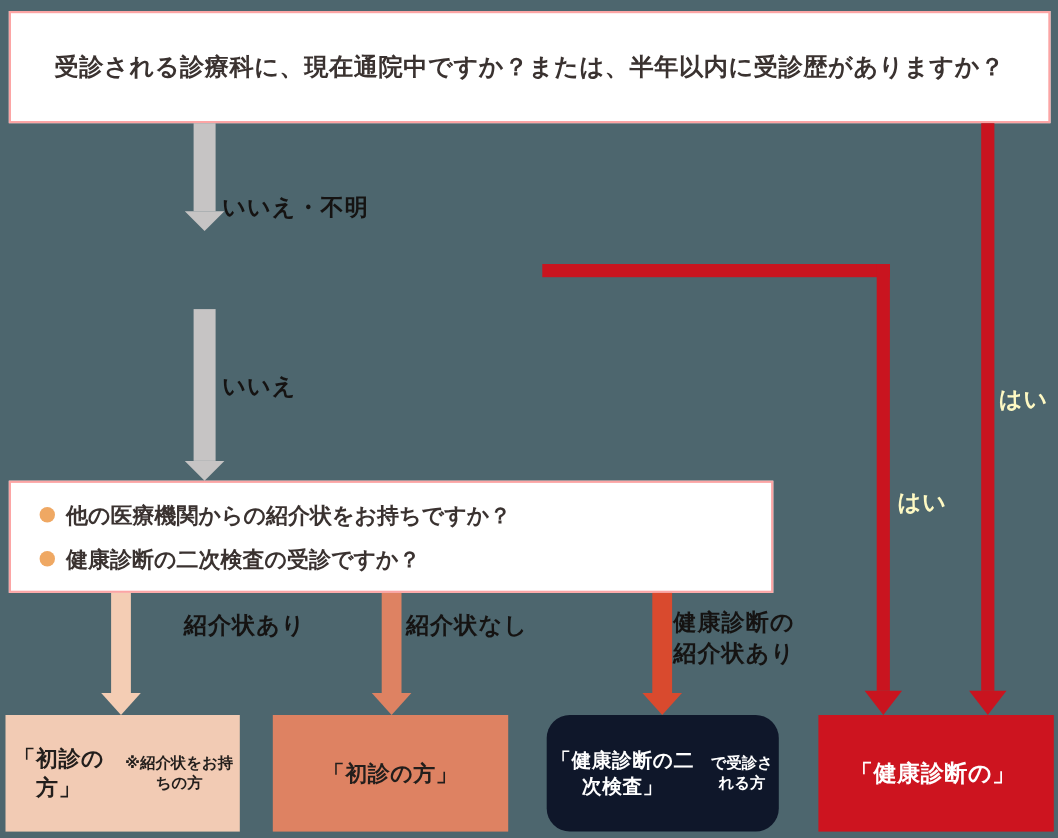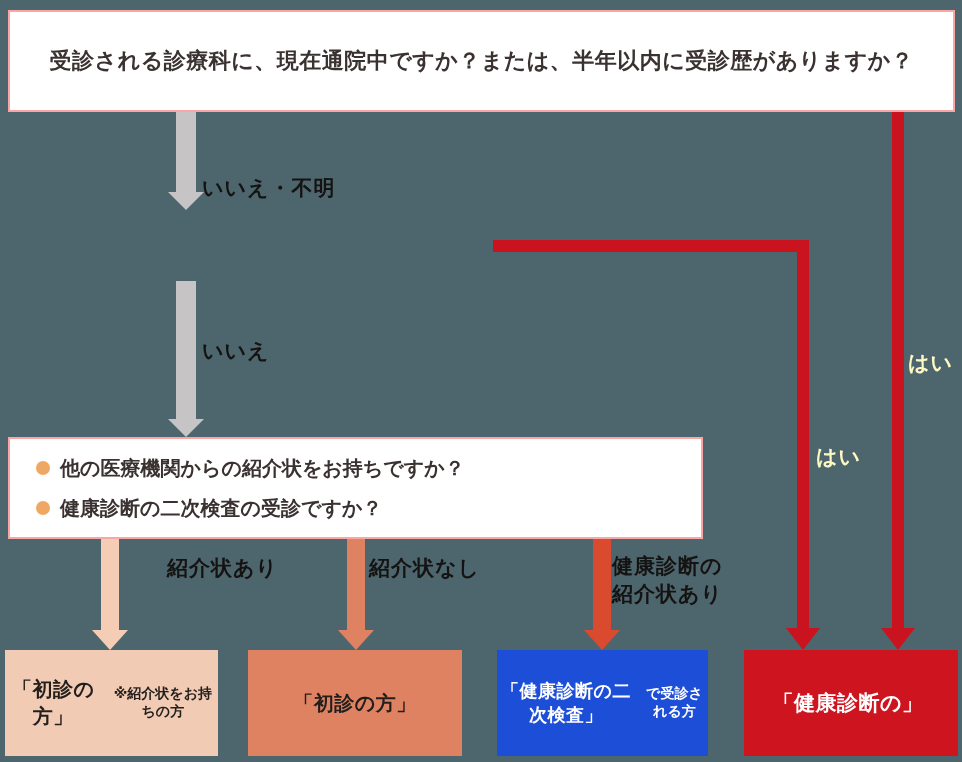--- a/index.html
+++ b/index.html
@@ -137,21 +137,21 @@
 
   <div class="outbox out-0" style="background-color: rgb(242, 203, 180); color: rgb(34, 30, 28);">
     <div class="out-title">「初診の方」</div>
     <div class="out-sub">※紹介状をお持ちの方</div>
   </div>
 
   <div class="outbox out-1" style="background-color: rgb(222, 130, 98); color: rgb(34, 30, 28);">
     <div class="out-title">「初診の方」</div>
   </div>
 
-  <div class="outbox out-2" style="background-color: #1d4ed8; color: rgb(255, 255, 255);">
+  <div class="outbox out-2" style="background-color: #0f172a; color: rgb(255, 255, 255); border-radius: 21px;">
     <div class="out-title">「健康診断の二次検査」</div>
     <div class="out-sub">で受診される方</div>
   </div>
 
   <div class="outbox out-3" style="background-color: rgb(205, 20, 31); color: rgb(255, 255, 255);">
     <div class="out-title">「健康診断の」</div>
     <div class="out-sub"></div>
   </div>
 
 </div>

